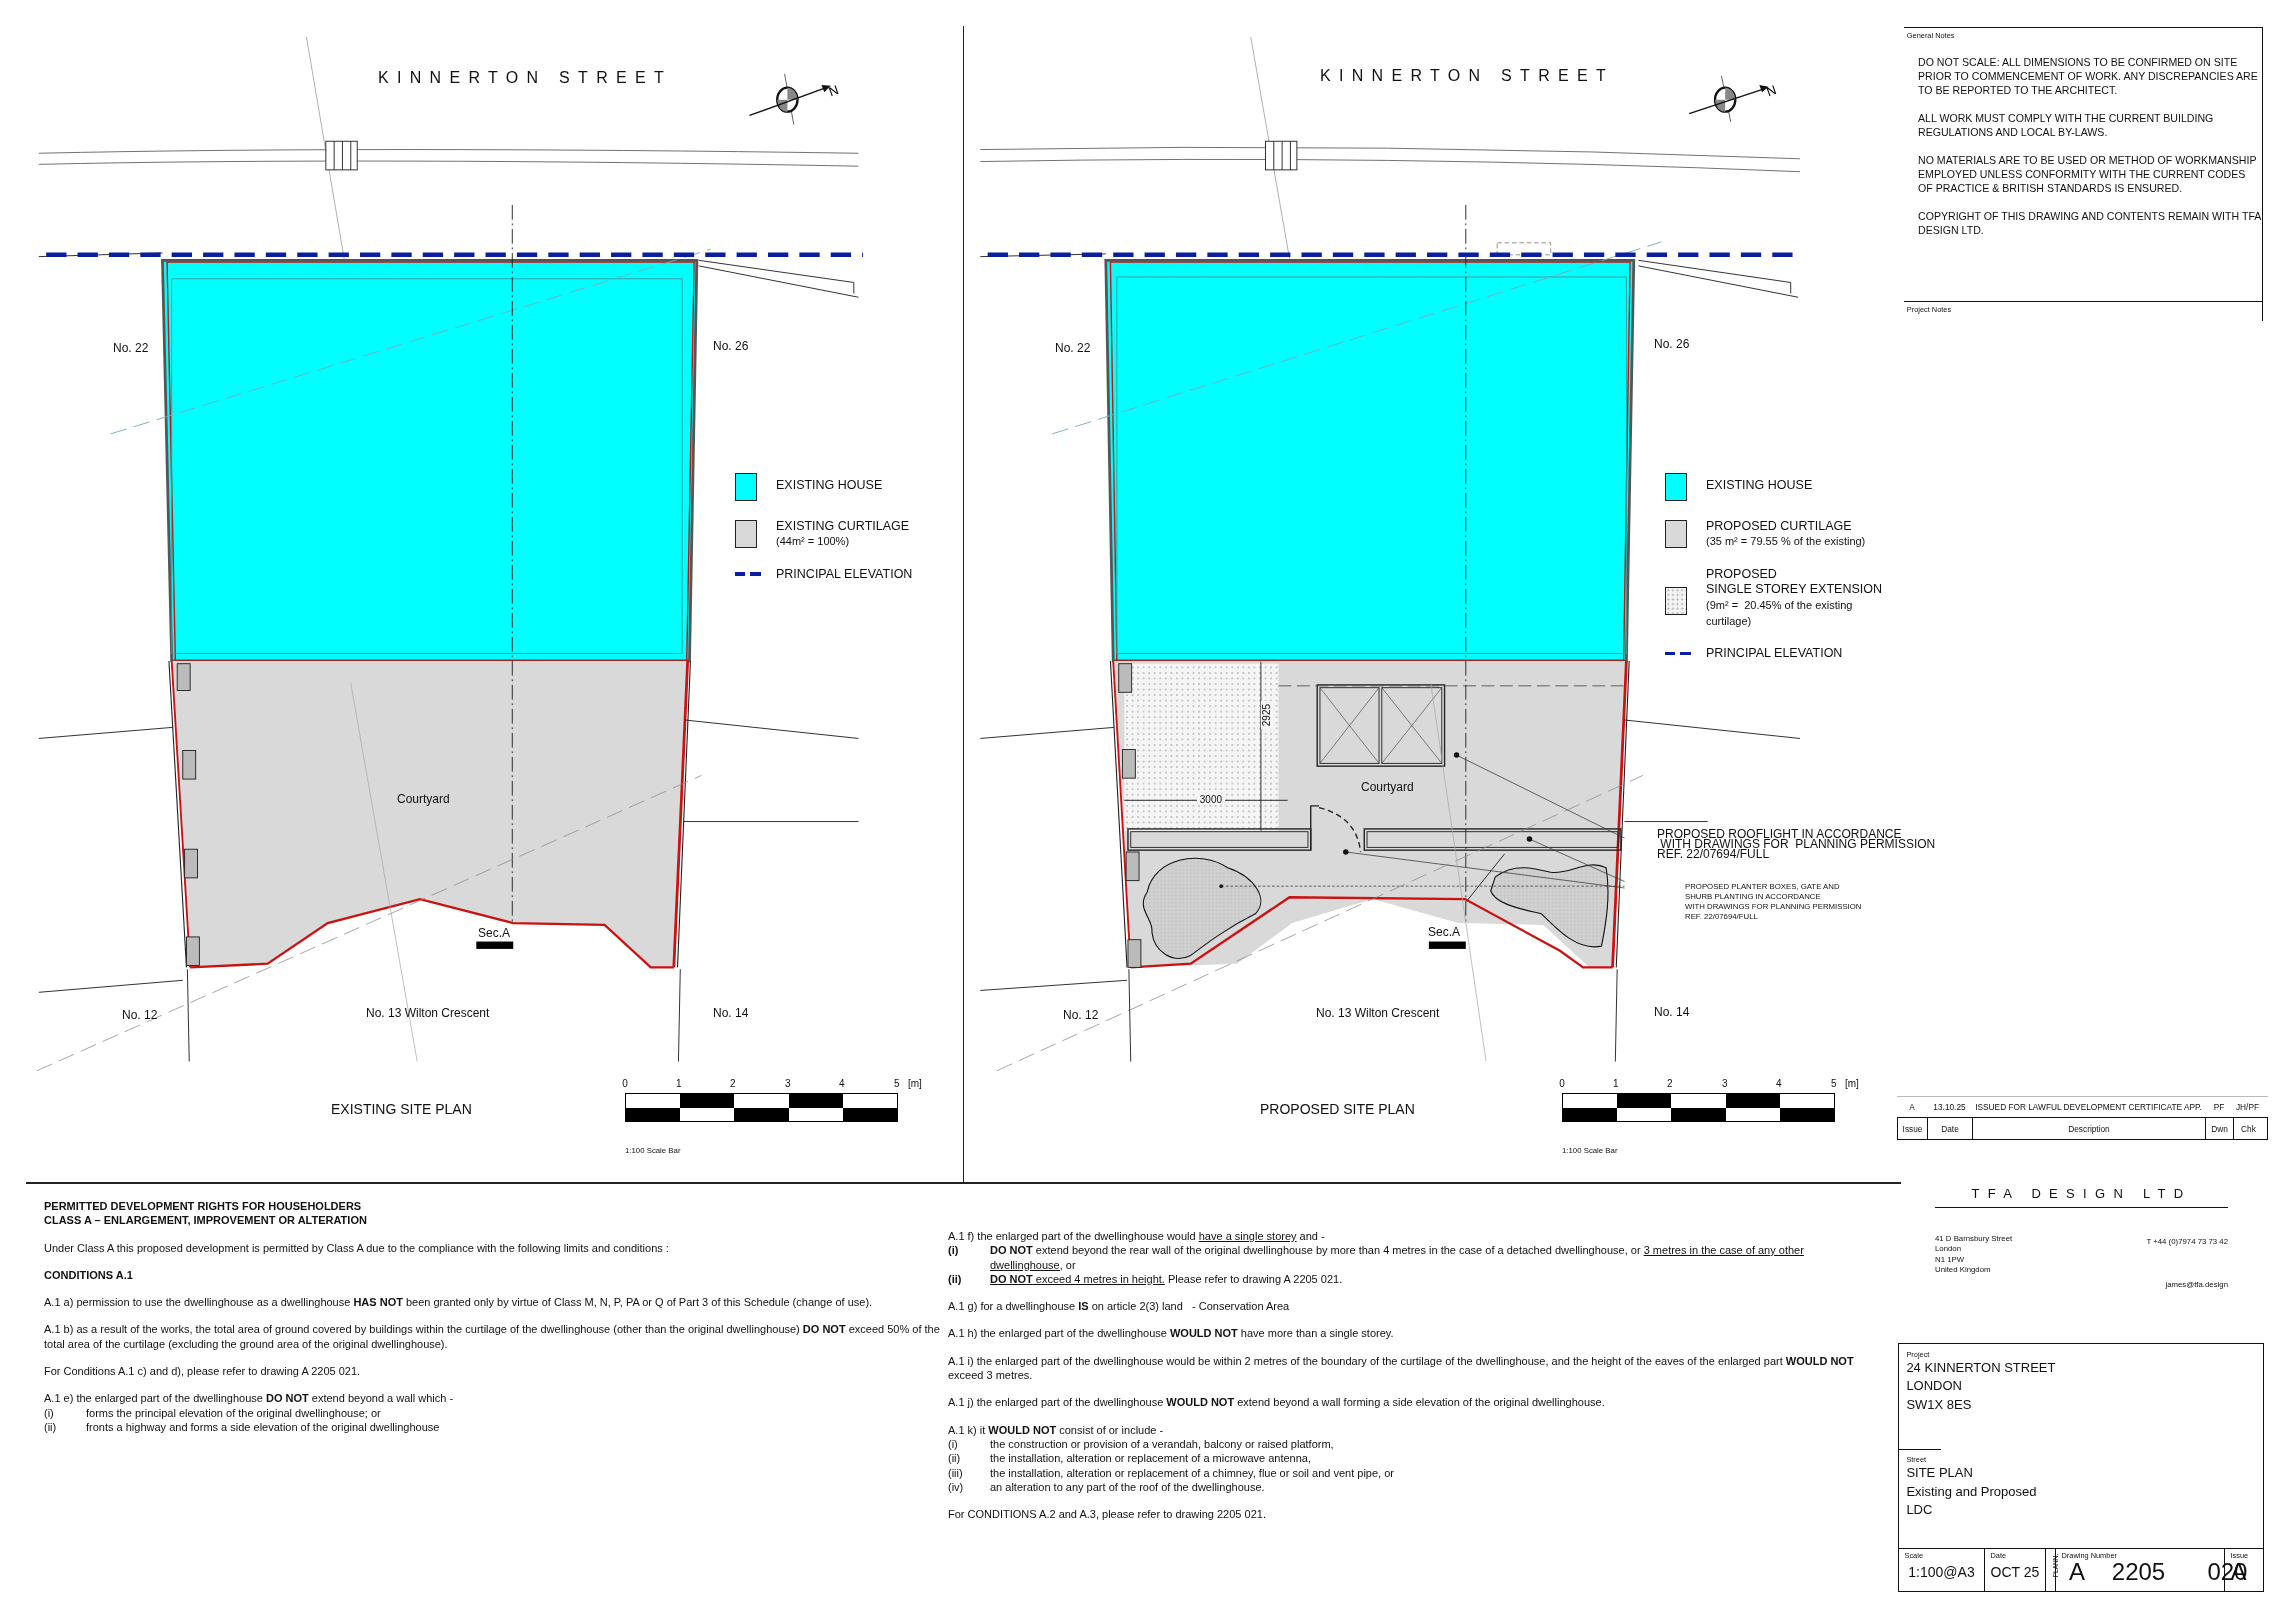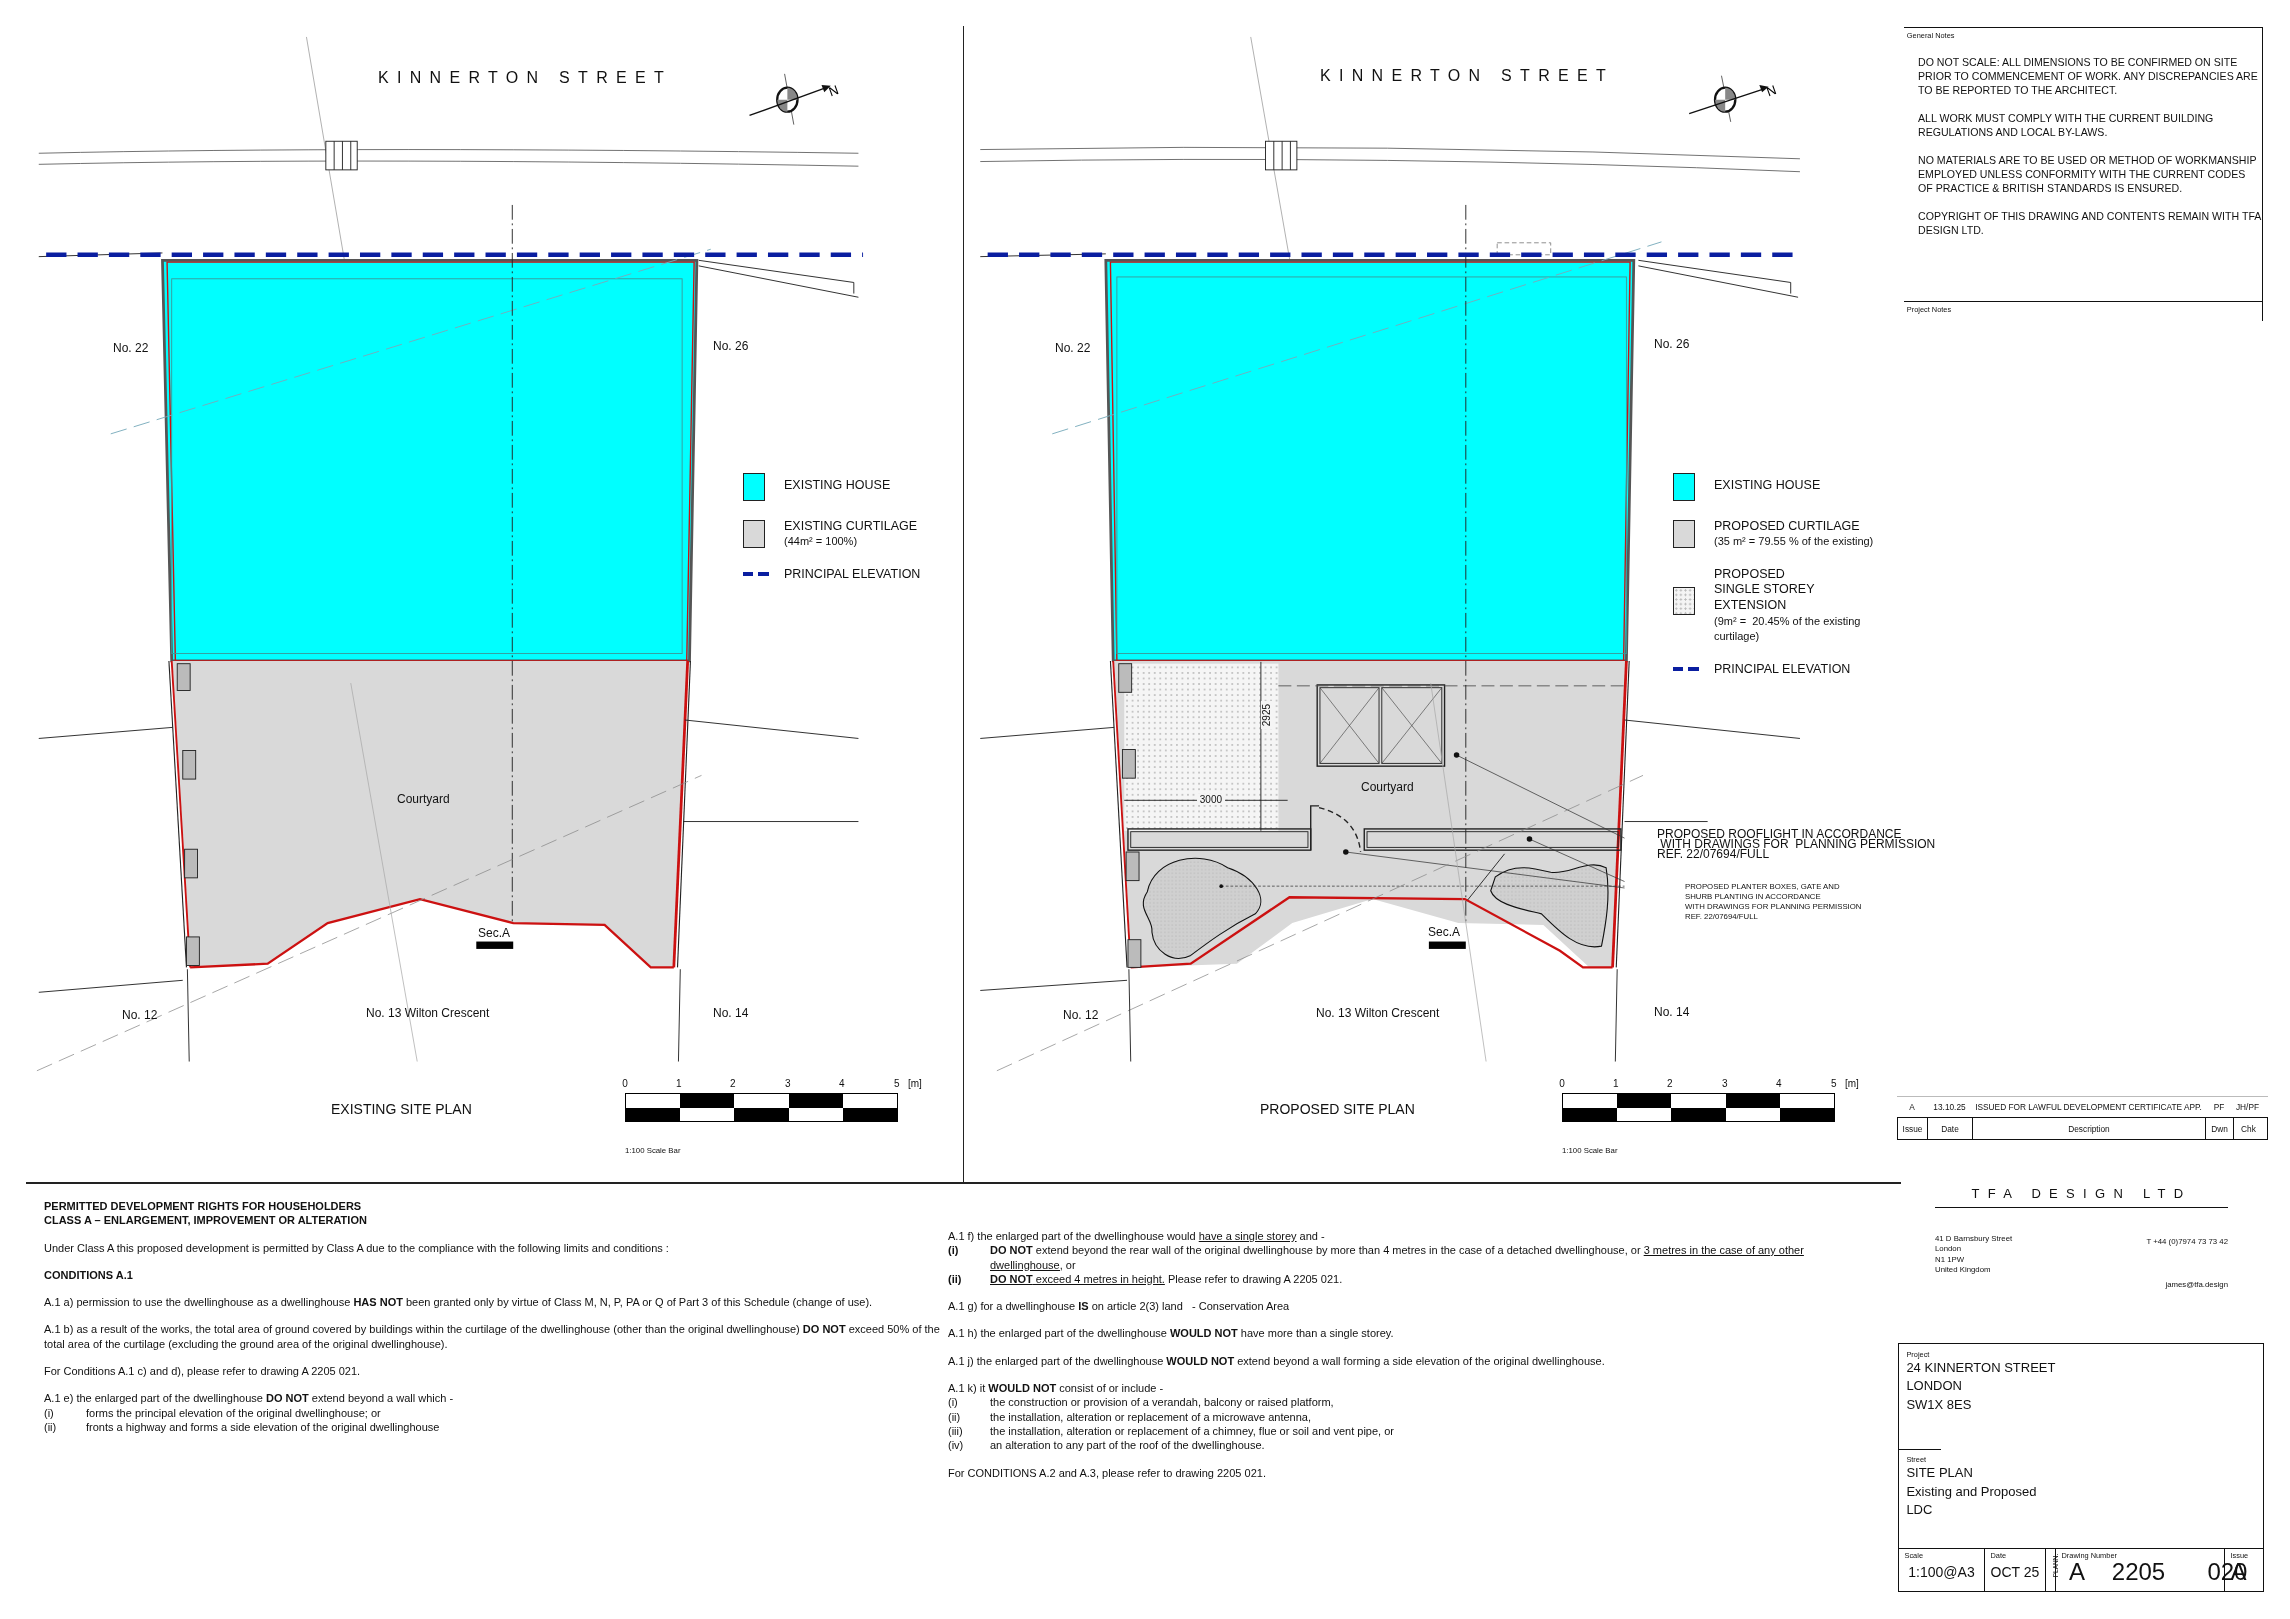--- a/index.html
+++ b/index.html
@@ -2,21 +2,21 @@
 <html style="font-size:14.8px"><head>
 <meta charset="utf-8">
 <style>
   html,body{margin:0;padding:0;background:#fff;}
   body{width:2291px;height:1620px;position:relative;overflow:hidden;font-family:"Liberation Sans",sans-serif;color:#111;}
   .abs{position:absolute;}
   svg.plan{position:absolute;left:0;top:0;}
   .lbl{position:absolute;font-size:12px;white-space:nowrap;color:#111;}
   .street{position:absolute;font-size:16px;letter-spacing:8.3px;white-space:nowrap;}
   .legend{position:absolute;font-size:12.5px;line-height:15.7px;}
-  .legend .row{position:relative;padding-left:41px;margin-bottom:16.6px;min-height:31px;margin-left:8px;}
+  .legend .row{position:relative;padding-left:41px;margin-bottom:16.6px;min-height:31px;}
   .legend .sw{position:absolute;left:0;top:1.8px;width:22px;height:28px;border:1.4px solid #222;box-sizing:border-box;}
   .legend .sw.house{background:#00ffff;}
   .legend .sw.curt{background:#d9d9d9;}
   .legend .sw.ext{background-color:#f4f4f4;background-image:radial-gradient(#bbb 0.9px,transparent 1.1px);background-size:4.6px 4.6px;}
   .legend .dash{position:absolute;left:0;top:5.5px;width:26px;height:3.7px;background:linear-gradient(90deg,#0a1ea0 0 10px,transparent 10px 14.8px,#0a1ea0 14.8px 26px);}
   .legend .row.line{min-height:16.6px;}
   .plan-title{position:absolute;font-size:14px;white-space:nowrap;}
   .scalebar{position:absolute;}
   .scalebar .ticks{position:relative;height:14.8px;font-size:10px;}
   .scalebar .ticks span{position:absolute;top:0;}
@@ -385,20 +385,21 @@
   <div class="li">
       <b class="n">(i)</b>
       <span><b>DO NOT</b><span> extend beyond the rear wall of the original dwellinghouse by more than 4 metres in the case of a detached dwellinghouse, or </span><span class="u">3 metres in the case of any other dwellinghouse,</span><span> or</span></span>
     </div>
   <p class="li">
       <b class="n">(ii)</b>
       <span><b class="u">DO NOT</b><span class="u"> exceed 4 metres in height.</span><span> Please refer to drawing A 2205  021.</span></span>
     </p>
   <p><span>A.1 g) for a dwellinghouse </span><b>IS</b><span style="white-space:pre"> on article 2(3) land   - Conservation Area</span></p>
   <p><span>A.1 h) the enlarged part of the dwellinghouse </span><b>WOULD NOT</b><span> have more than a single storey.</span></p>
+  <p><span>A.1 i) the enlarged part of the dwellinghouse would be within 2 metres of the boundary of the curtilage of the dwellinghouse, and the height of the eaves of the enlarged part </span><b>WOULD NOT</b><span> exceed 3 metres.</span></p>
   <p><span>A.1 j) the enlarged part of the dwellinghouse </span><b>WOULD NOT</b><span> extend beyond a wall forming a side elevation of the original dwellinghouse.</span></p>
   <div><span>A.1 k) it </span><b>WOULD NOT</b><span> consist of or include -</span></div>
   <div class="li">
       <span class="n">(i)</span>
       <span>the construction or provision of a verandah, balcony or raised platform,</span>
     </div>
   <div class="li">
       <span class="n">(ii)</span>
       <span>the installation, alteration or replacement of a microwave antenna,</span>
     </div>

